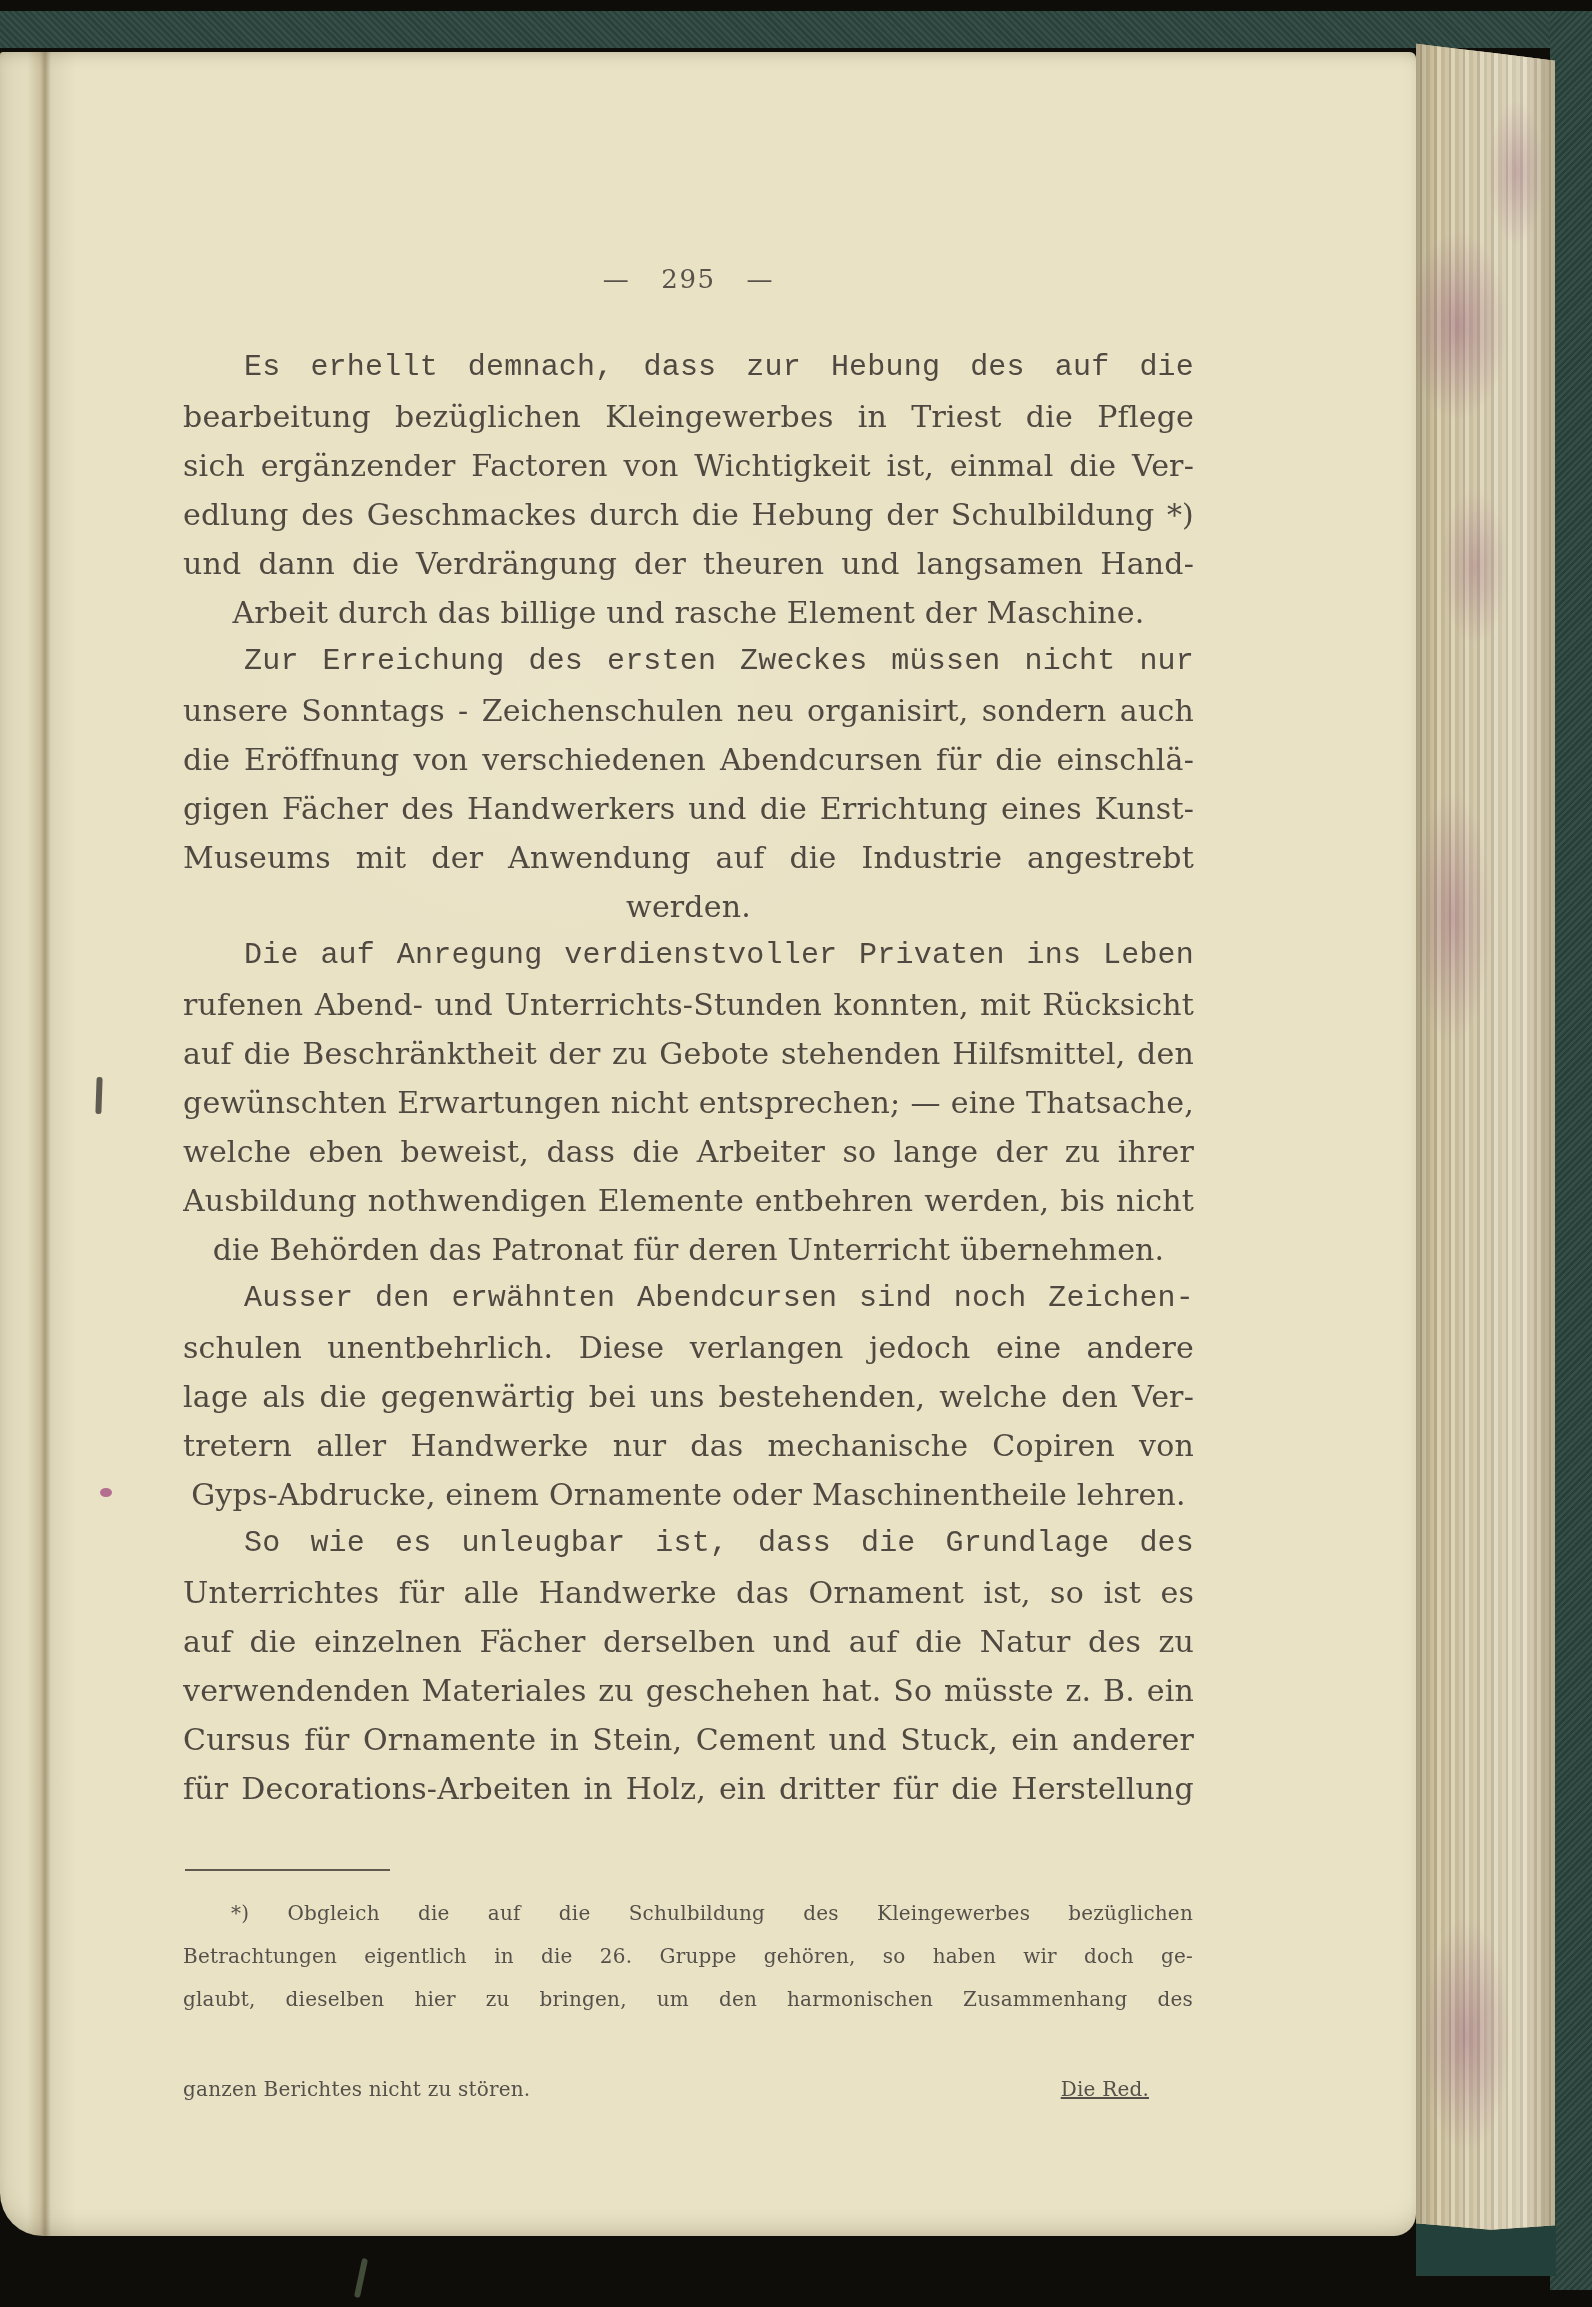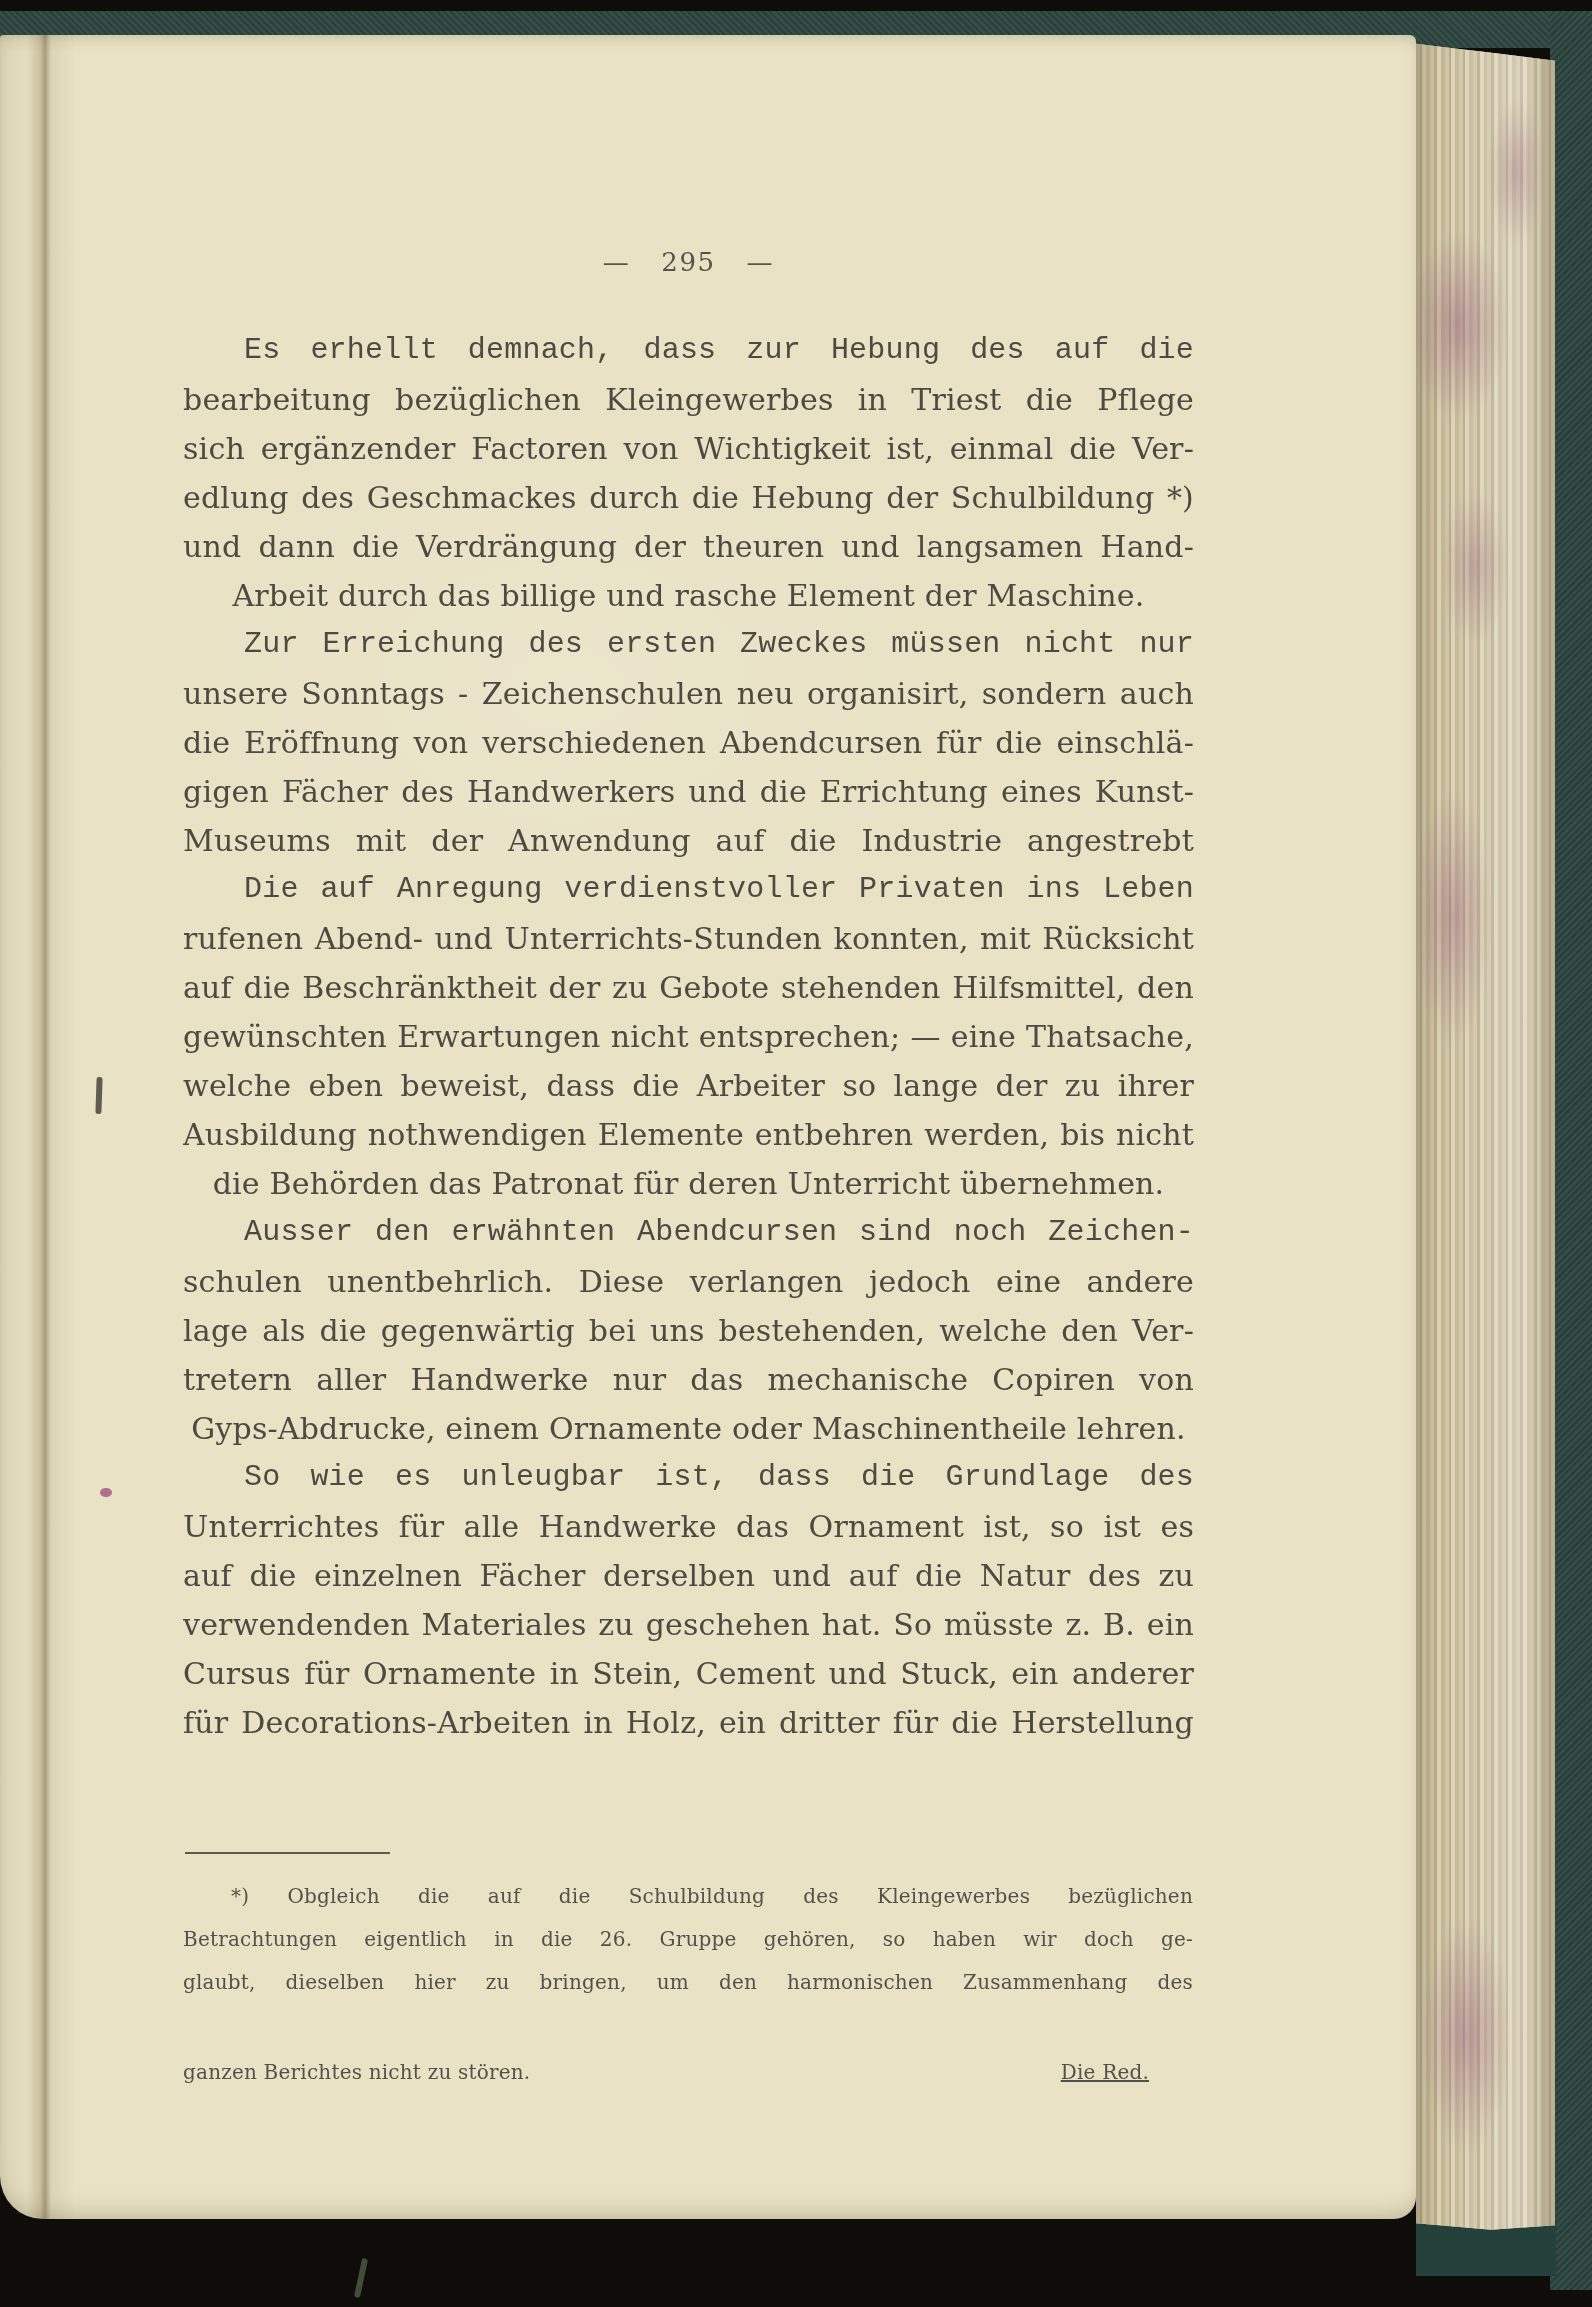--- a/index.html
+++ b/index.html
@@ -18,21 +18,21 @@
     position:absolute; left:1550px; top:11px; width:43px; height:2279px;
     background:#2a443c;
     background-image:repeating-linear-gradient(135deg, rgba(255,255,255,.05) 0 2.4px, rgba(0,0,0,.07) 2.4px 4.8px);
   }
   .cloth-bottom-right {
     position:absolute; left:1416px; top:2220px; width:140px; height:56px;
     background:#24403a;
   }
   
   .page {
-    position:absolute; left:0; top:35px; width:1416px; height:2184px;
+    position:absolute; left:0; top:52px; width:1416px; height:2184px;
     background-color:#e9e2c5;
     background-image:
       radial-gradient(ellipse 557px 398px at 40% 30%, rgba(255,255,255,.10), transparent 70%),
       linear-gradient(90deg,#ddd5b7 0px,#e4ddbf 27px,#cdc1a0 40px,#a89c7b 45px,#dcd4b6 51px,#e9e2c5 76px,#e9e2c5 100%);
     border-radius:3.2px 6.4px 22px 43px;
     box-shadow: inset 0 -16px 27px -16px rgba(90,80,55,.40), inset 0 11px 17.5px -12.7px rgba(70,62,40,.35);
   }
   
   .stack {
     position:absolute; left:1416px; top:41px; width:139px; height:2192px;
@@ -97,20 +97,21 @@
         <div class="line">edlung des Geschmackes durch die Hebung der Schulbildung *)</div>
         <div class="line">und dann die Verdrängung der theuren und langsamen Hand-</div>
         <div class="line last">Arbeit durch das billige und rasche Element der Maschine.</div>
       </div>
       <div>
         <div class="line indent">Zur Erreichung des ersten Zweckes müssen nicht nur</div>
         <div class="line">unsere Sonntags - Zeichenschulen neu organisirt, sondern auch</div>
         <div class="line">die Eröffnung von verschiedenen Abendcursen für die einschlä-</div>
         <div class="line">gigen Fächer des Handwerkers und die Errichtung eines Kunst-</div>
         <div class="line">Museums mit der Anwendung auf die Industrie angestrebt</div>
+        <div class="line last">werden.</div>
       </div>
       <div>
         <div class="line indent">Die auf Anregung verdienstvoller Privaten ins Leben ge-</div>
         <div class="line">rufenen Abend- und Unterrichts-Stunden konnten, mit Rücksicht</div>
         <div class="line">auf die Beschränktheit der zu Gebote stehenden Hilfsmittel, den</div>
         <div class="line">gewünschten Erwartungen nicht entsprechen; — eine Thatsache,</div>
         <div class="line">welche eben beweist, dass die Arbeiter so lange der zu ihrer</div>
         <div class="line">Ausbildung nothwendigen Elemente entbehren werden, bis nicht</div>
         <div class="line last">die Behörden das Patronat für deren Unterricht übernehmen.</div>
       </div>

